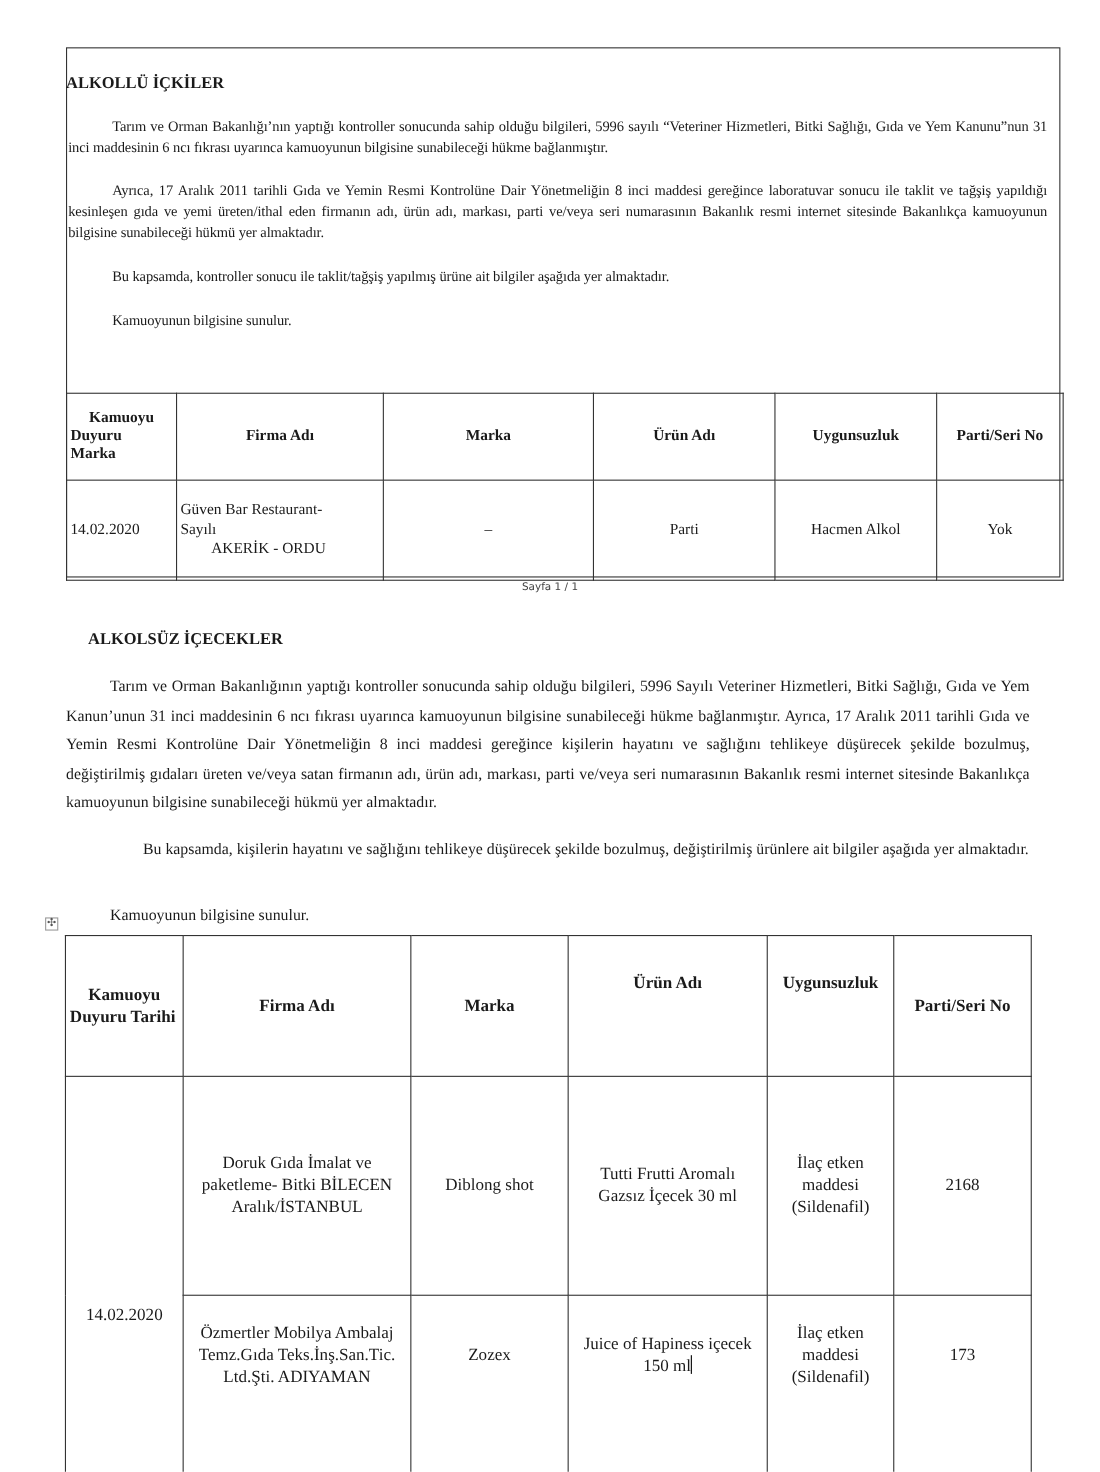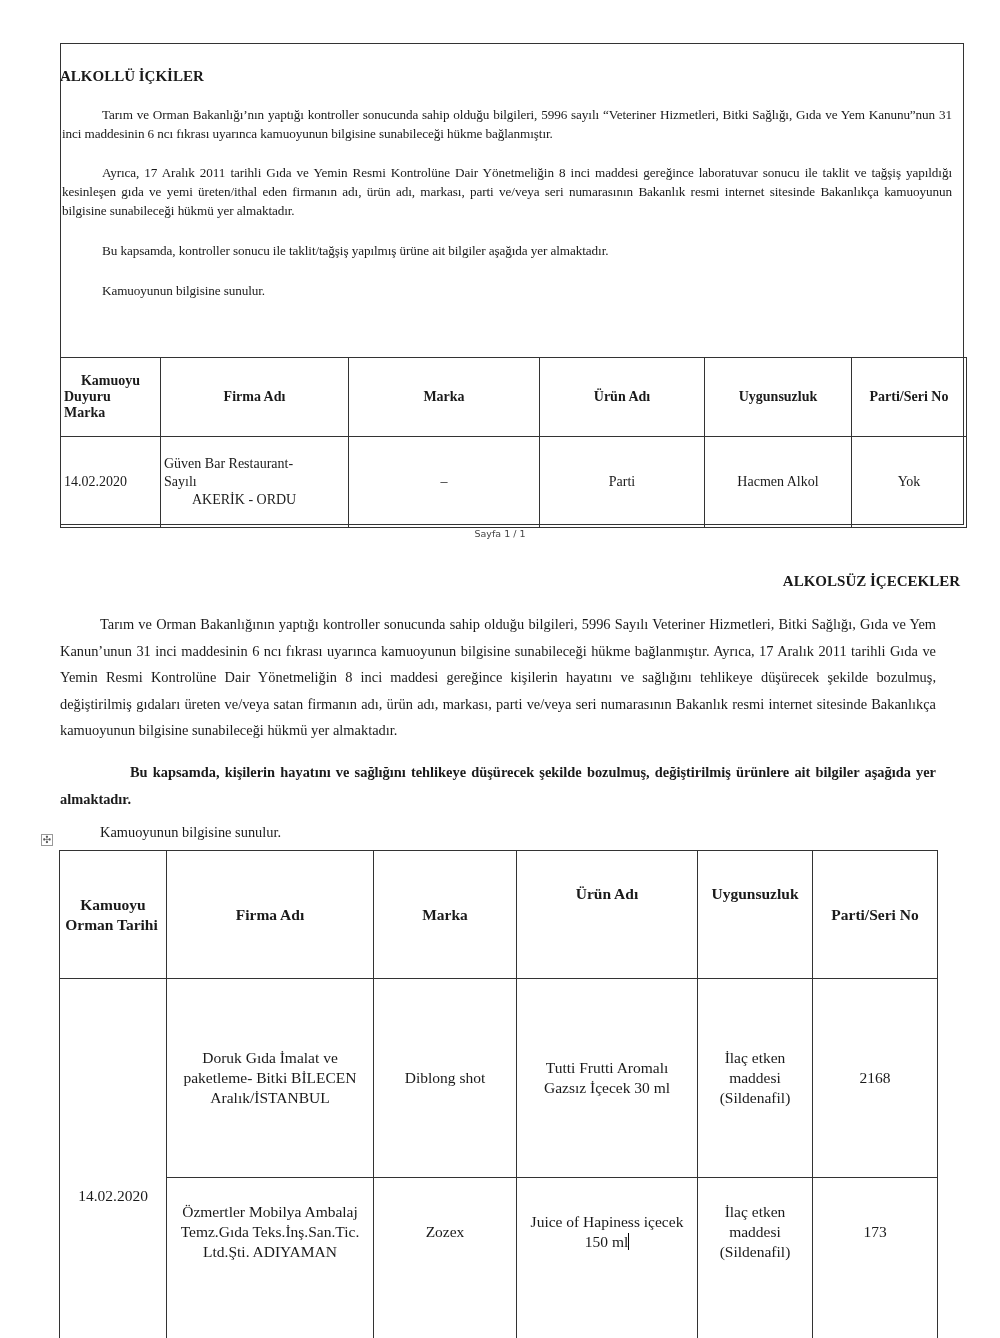--- a/index.html
+++ b/index.html
@@ -39,28 +39,28 @@
     #table1 td.c2 { text-align: left; font-size: 14px; line-height: 18px; }
     .firm-indent { display: block; padding-left: 28px; }
 
     .footer-page {
       left: 440px; top: 528px; width: 120px; text-align: center;
       font-family: "DejaVu Sans", sans-serif; font-size: 9.5px; color: #444;
     }
 
     
     .title2 {
-      left: 60px; top: 573px; width: 900px; text-align: right;
+      left: 60px; top: 573px; width: 900px; text-align: left;
       font-weight: bold; font-size: 15px; padding-left: 20px; box-sizing: border-box;
     }
     .p2 {
       left: 60px; width: 876px; font-size: 14.4px; line-height: 26.5px;
       text-align: justify; text-indent: 40px;
     }
-    .p2b { text-indent: 70px; font-weight: bold; }
+    .p2b { text-indent: 70px; }
     .move-handle {
       left: 41px; top: 834px; width: 12px; height: 12px;
       border: 1px solid #999; box-sizing: border-box; background: #fff;
       font-size: 10px; line-height: 10px; text-align: center; color: #555;
       font-family: "DejaVu Sans", sans-serif;
     }
     #table2 { left: 59px; top: 850px; width: 878px; }
     #table2 th, #table2 td {
       border: 1.5px solid #333; font-size: 15.5px;
       text-align: center; vertical-align: middle; padding: 2px 4px;
@@ -140,21 +140,21 @@
       <col style="width:207px">
       <col style="width:143px">
     <col style="width:181px">
       <col style="width:115px">
       <col style="width:125px">
   </colgroup>
   <tbody>
       <tr>
     <th>
       <span style="display:block">Kamuoyu</span>
-      <span style="display:block; white-space:nowrap; margin-left:-3px;">Orman Tarihi</span>
+      <span style="display:block; white-space:nowrap; margin-left:-3px;">Duyuru Tarihi</span>
     </th>
     <th>Firma Adı</th>
     <th>Marka</th>
     <th class="top">Ürün Adı</th>
     <th class="top">Uygunsuzluk</th>
     <th>Parti/Seri No</th>
   </tr>
   <tr>
     <td class="date" rowspan="2">14.02.2020</td>
     <td class="row">

